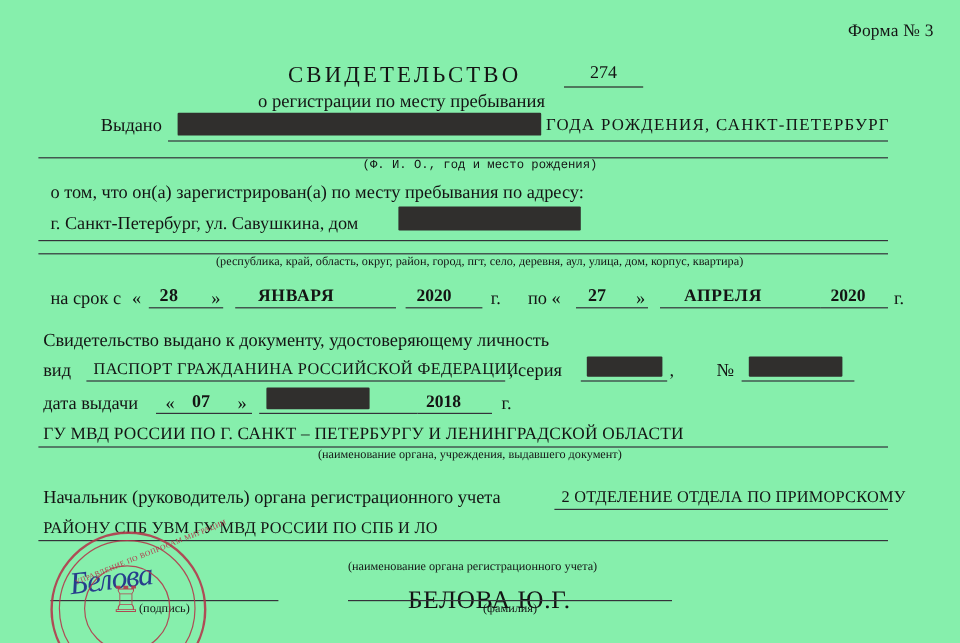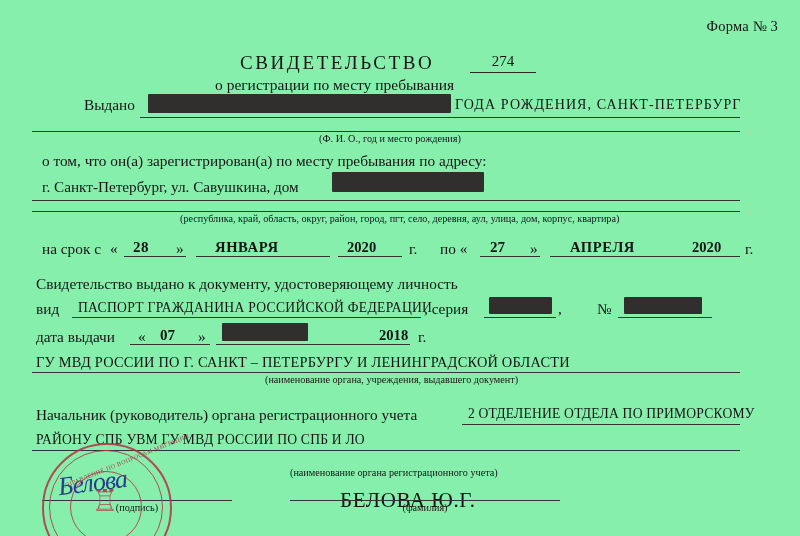--- a/index.html
+++ b/index.html
@@ -152,21 +152,21 @@
   <div class="title-num">274</div>
   <div class="title-num-line"></div>
   <div class="subtitle">о регистрации по месту пребывания</div>
 
   <div class="lbl" style="left:84px; top:96px;">Выдано</div>
   <div class="redacted" style="left:148px; top:94px; width:303px; height:19px;"></div>
   <div class="field-val spaced" style="left:455px; top:97px; font-size:14px;">ГОДА РОЖДЕНИЯ, САНКТ-ПЕТЕРБУРГ</div>
   <div class="rule" style="left:140px; top:117px; width:600px;"></div>
 
   <div class="rule" style="left:32px; top:131px; width:708px;"></div>
-  <div class="small" style="left:250px; top:133px; width:280px;">(Ф. И. О., год и место рождения)</div>
+  <div class="small" style="left:260px; top:133px; width:280px;font-family:Liberation Mono, monospace;">(Ф. И. О., год и место рождения)</div>
 
   <div class="lbl" style="left:42px; top:152px;">о том, что он(а) зарегистрирован(а) по месту пребывания по адресу:</div>
 
   <div class="field-val" style="left:42px; top:178px; font-size:15.2px;">г. Санкт-Петербург, ул. Савушкина, дом</div>
   <div class="redacted" style="left:332px; top:172px; width:152px; height:20px;"></div>
   <div class="rule" style="left:32px; top:200px; width:708px;"></div>
   <div class="rule" style="left:32px; top:211px; width:708px;"></div>
   <div class="small" style="left:180px; top:213px; width:420px;">(республика, край, область, округ, район, город, пгт, село, деревня, аул, улица, дом, корпус, квартира)</div>
 
   <div class="lbl" style="left:42px; top:240px;">на срок с</div>
@@ -202,21 +202,21 @@
   <div class="redacted" style="left:624px; top:297px; width:78px; height:17px;"></div>
   <div class="rule" style="left:618px; top:317px; width:94px;"></div>
 
   <div class="lbl" style="left:36px; top:328px;">дата выдачи</div>
   <div class="lbl" style="left:138px; top:328px;">«</div>
   <div class="lbl" style="left:160px; top:327px; font-weight:bold; font-size:15px;">07</div>
   <div class="lbl" style="left:198px; top:328px;">»</div>
   <div class="rule" style="left:130px; top:344px; width:80px;"></div>
   <div class="redacted" style="left:222px; top:323px; width:86px; height:18px;"></div>
   <div class="rule" style="left:216px; top:344px; width:132px;"></div>
-  <div class="lbl" style="left:355px; top:327px; font-weight:bold; font-size:14.6px;margin-left:24px;">2018</div>
+  <div class="lbl" style="left:355px; top:327px; font-weight:bold; font-size:14.6px;">2018</div>
   <div class="rule" style="left:348px; top:344px; width:62px;"></div>
   <div class="lbl" style="left:418px; top:328px;">г.</div>
 
   <div class="lbl" style="left:36px; top:354px; font-size:14.4px; letter-spacing:0.2px;">ГУ  МВД  РОССИИ  ПО  Г. САНКТ – ПЕТЕРБУРГУ  И  ЛЕНИНГРАДСКОЙ ОБЛАСТИ</div>
   <div class="rule" style="left:32px; top:372px; width:708px;"></div>
   <div class="small" style="left:265px; top:374px; width:250px;">(наименование органа, учреждения, выдавшего документ)</div>
 
   <div class="lbl" style="left:36px; top:406px;">Начальник (руководитель) органа регистрационного учета</div>
   <div class="lbl" style="left:468px; top:406px; font-size:13.6px; letter-spacing:0.2px;">2 ОТДЕЛЕНИЕ ОТДЕЛА  ПО ПРИМОРСКОМУ</div>
   <div class="rule" style="left:462px; top:424px; width:278px;"></div>

